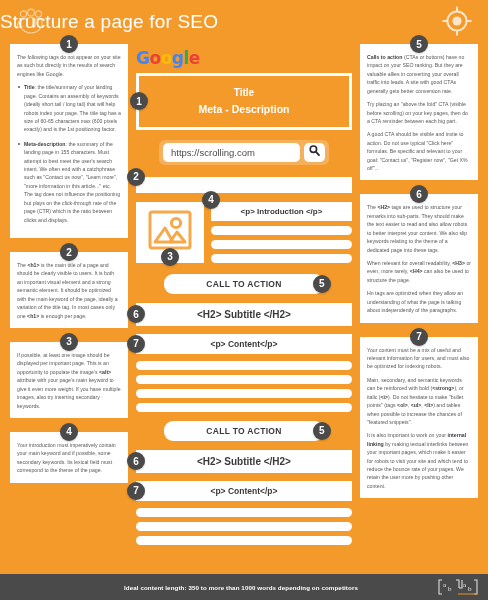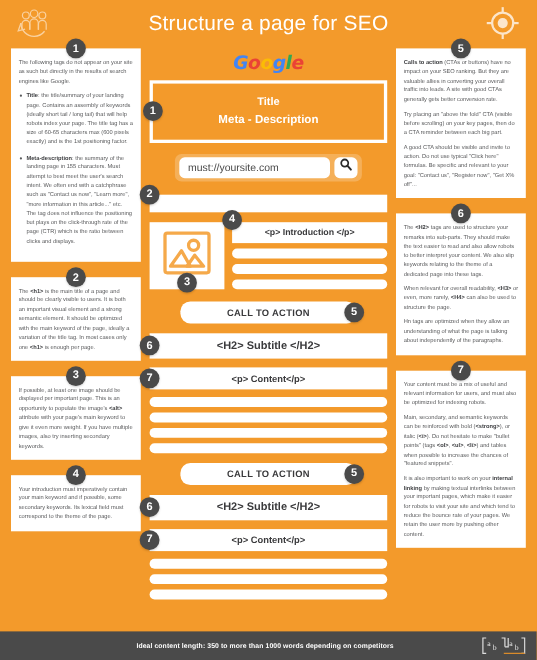--- a/index.html
+++ b/index.html
@@ -12,21 +12,21 @@
   .page {
     position: relative;
     width: 488px; height: 600px;
     background: #F39A2B;
   }
 
   
   .header {
     position: relative;
     height: 44px;
-    display: flex; align-items: center; justify-content: center;
+    display: flex; align-items: center; 
   }
   .header-title {
     color: #FFFFFF;
     font-size: 19px;
     font-weight: 400;
     letter-spacing: .2px;
   }
   .logo-people { position: absolute; left: 14px; top: 5px; opacity: .55; }
   .logo-target { position: absolute; right: 14px; top: 4px; opacity: .75; }
 
@@ -88,27 +88,25 @@
     font-size: 10px;
     font-weight: bold;
     display: flex; align-items: center; justify-content: center;
     z-index: 20;
     box-shadow: 0 1px 2px rgba(0,0,0,.18);
   }
   .badge-top { top: -9px; left: 50%; margin-left: -9px; }
 
   
   .google-logo {
-    text-align: center;
     font-size: 17px;
     font-weight: bold;
     letter-spacing: -0.5px;
     margin: 4px 0 5px 0;
     font-family: "DejaVu Sans", sans-serif;
-    font-style: italic;
   }
   .g1 { color: #4285F4; } .g2 { color: #EA4335; } .g3 { color: #FBBC05; }
   .g4 { color: #4285F4; } .g5 { color: #34A853; } .g6 { color: #EA4335; }
 
   .serp-box {
     position: relative;
     border: 3px solid #FFFFFF;
     padding: 9px 6px 10px 6px;
     text-align: center;
     margin-bottom: 10px;
@@ -295,21 +293,21 @@
         <span class="g1">G</span><span class="g2">o</span><span class="g3">o</span><span class="g4">g</span><span class="g5">l</span><span class="g6">e</span>
       </div>
 
       <div class="serp-box">
         <span class="badge badge-serp">1</span>
         <div class="line1">Title</div>
         <div class="line2">Meta - Description</div>
       </div>
 
       <div class="searchbar-wrap">
-        <div class="searchbar" title="https://yoursite.com">must://yoursite.com</div>
+        <div class="searchbar" title="https://yoursite.com">https://scrolling.com</div>
         <div class="search-btn">
           <span>
             <svg width="13" height="13" viewBox="0 0 13 13">
               <circle cx="5.4" cy="5.2" r="3.2" fill="none" stroke="#2b2b2b" stroke-width="1.6"></circle>
               <line x1="7.8" y1="7.6" x2="11" y2="11.2" stroke="#2b2b2b" stroke-width="1.8" stroke-linecap="round"></line>
             </svg>
           </span>
         </div>
       </div>
 

